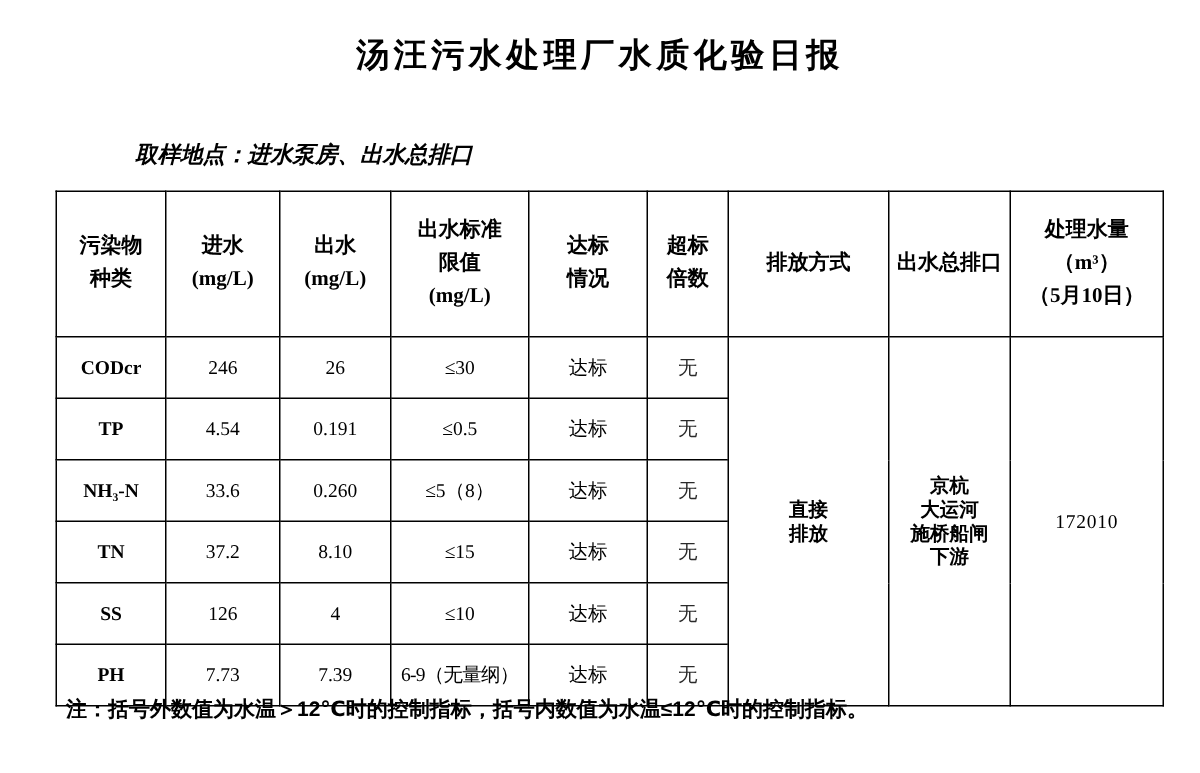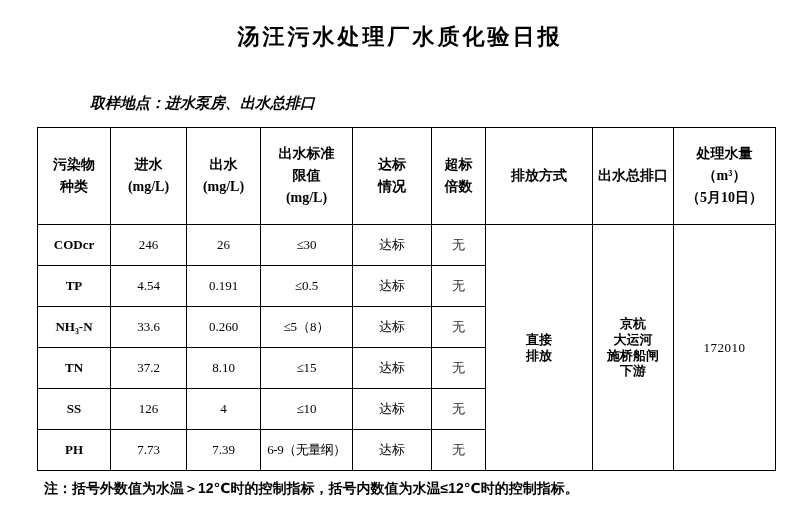--- a/index.html
+++ b/index.html
@@ -46,21 +46,21 @@
   }
   table.report td { font-size: 13px; height: 40px; line-height: 1.2; }
   td.pname  { font-size: 15px; font-weight: bold; }
   td.limit-small { font-size: 12px; letter-spacing: -0.5px; }
   td.merged-mode { font-size: 15px; font-weight: bold; line-height: 2.5; margin-top: 28px; }
   td.merged-dest { font-size: 15px; font-weight: bold; line-height: 2.45; margin-left: 14px; }
   td.merged-volume { font-size: 24px; letter-spacing: 0.5px; }
   td.exceed-cell { font-size: 14px; color: #2a2a2a; }
 
   .note {
-    position: absolute; left: 44px; top: 480px;
+    position: absolute; left: 44px; top: 464px;
     font-size: 14px; font-weight: bold;
     font-family: "Liberation Sans", "DejaVu Sans", sans-serif;
   }
 </style>
 </head>
 <body>
 
 <div class="page">
 
   <h1 class="title">汤汪污水处理厂水质化验日报</h1>

